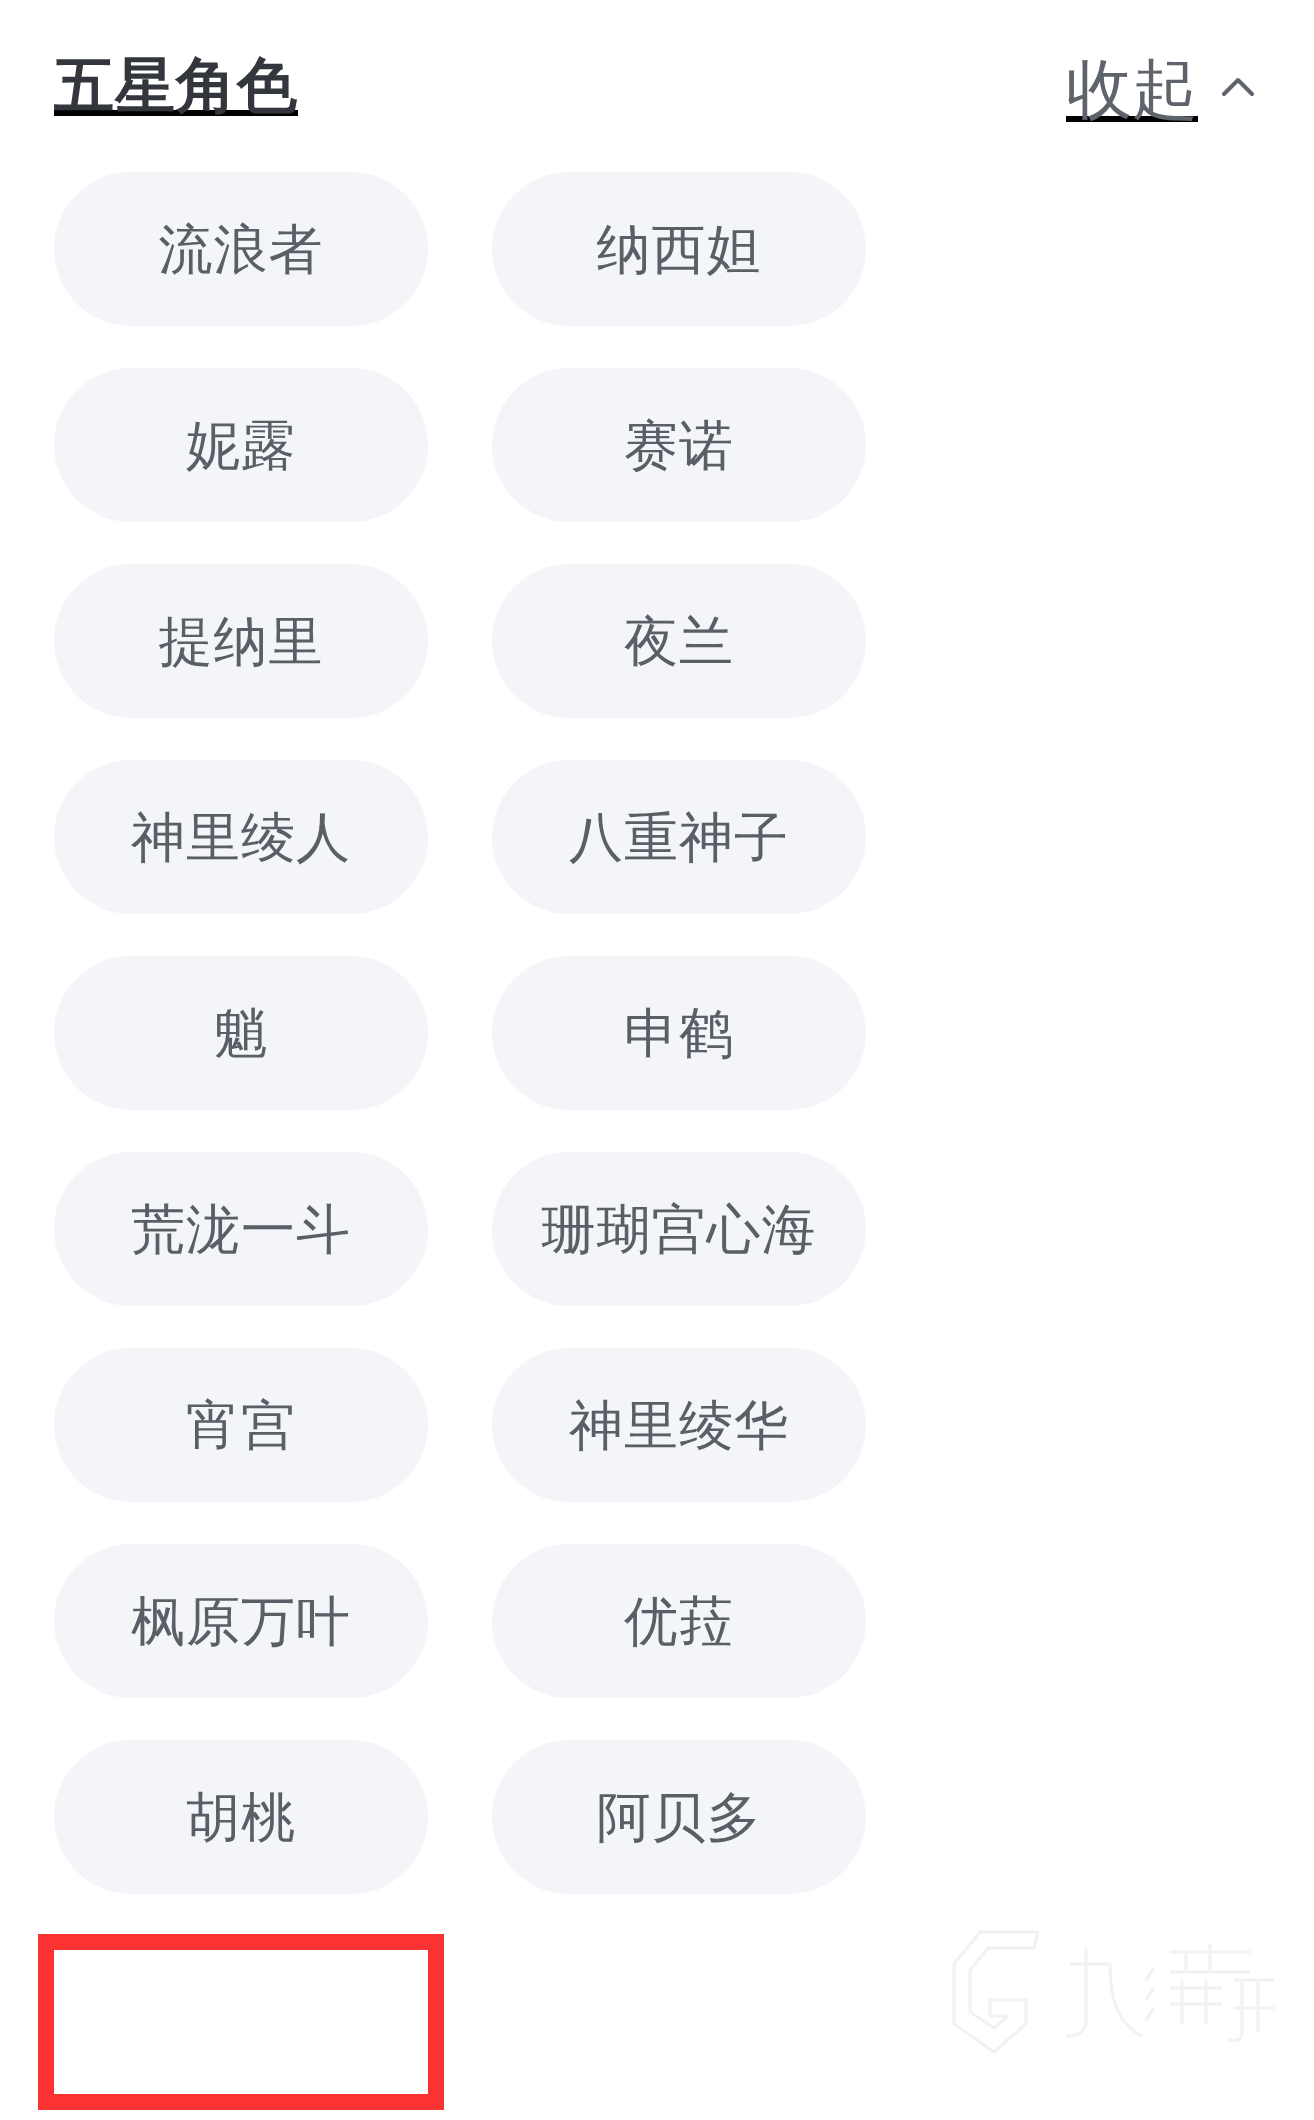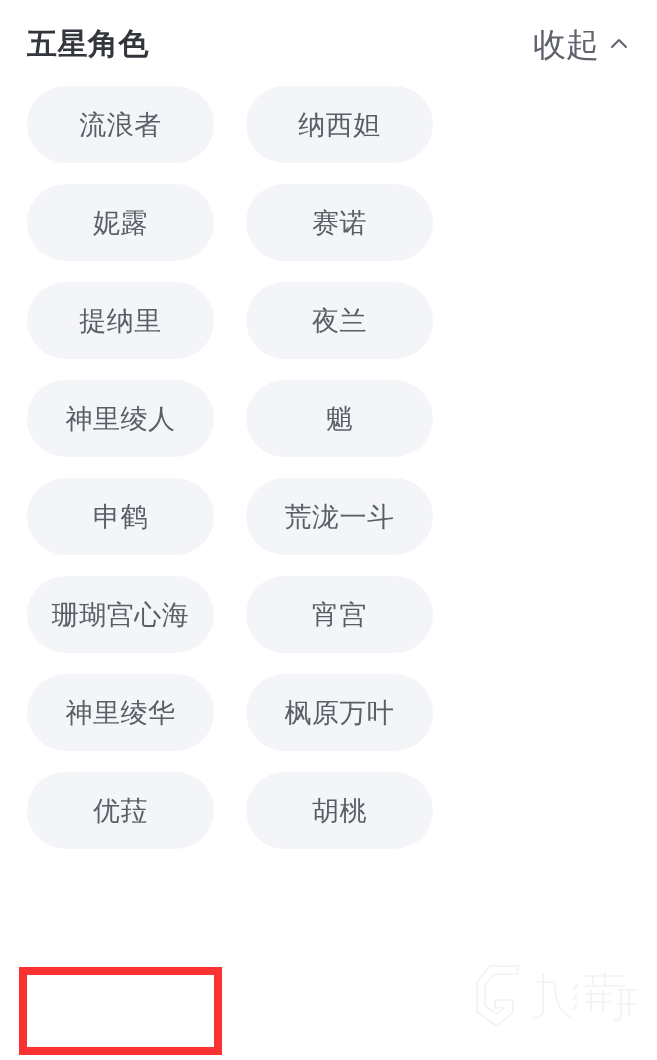--- a/index.html
+++ b/index.html
@@ -20,20 +20,21 @@
     position: absolute;
     left: 0;
     top: 0;
     width: 657px;
     height: 86px;
     display: flex;
     align-items: center;
     justify-content: space-between;
     padding: 0 27px;
     box-sizing: border-box;
+    text-decoration: underline;
   }
   .section-title {
     font-size: 30px;
     font-weight: bold;
     color: #33363d;
     letter-spacing: 0.5px;
     line-height: 1;
     padding-top: 2px;
   }
   .collapse-control {
@@ -141,20 +142,23 @@
     <div class="chip">
       <span class="chip-label">提纳里</span>
     </div>
     <div class="chip">
       <span class="chip-label">夜兰</span>
     </div>
     <div class="chip">
       <span class="chip-label">神里绫人</span>
     </div>
     <div class="chip">
+      <span class="chip-label">八重神子</span>
+    </div>
+    <div class="chip">
       <span class="chip-label">魈</span>
     </div>
     <div class="chip">
       <span class="chip-label">申鹤</span>
     </div>
     <div class="chip">
       <span class="chip-label">荒泷一斗</span>
     </div>
     <div class="chip">
       <span class="chip-label">珊瑚宫心海</span>
@@ -166,20 +170,23 @@
       <span class="chip-label">神里绫华</span>
     </div>
     <div class="chip">
       <span class="chip-label">枫原万叶</span>
     </div>
     <div class="chip">
       <span class="chip-label">优菈</span>
     </div>
     <div class="chip">
       <span class="chip-label">胡桃</span>
+    </div>
+    <div class="chip">
+      <span class="chip-label">阿贝多</span>
     </div>
   </div>
 
 <div class="highlight-box" id="highlight-box" style="left: 19px; top: 967px; width: 203px; height: 88px; border-color: rgb(250, 50, 50);"></div>
 
 <div class="watermark">
   <svg width="175" height="70" viewBox="0 0 175 70" xmlns="http://www.w3.org/2000/svg">
     <g fill="none" stroke="#f1f2f6" stroke-width="1.6" stroke-linejoin="round">
 
       <path d="M46 6 L17 6 L4 22 L4 52 L24 66 L40 52 L40 40 L22 40 L22 48 L31 48 L24 54 L12 46 L12 25 L21 14 L44 14 Z"></path>

